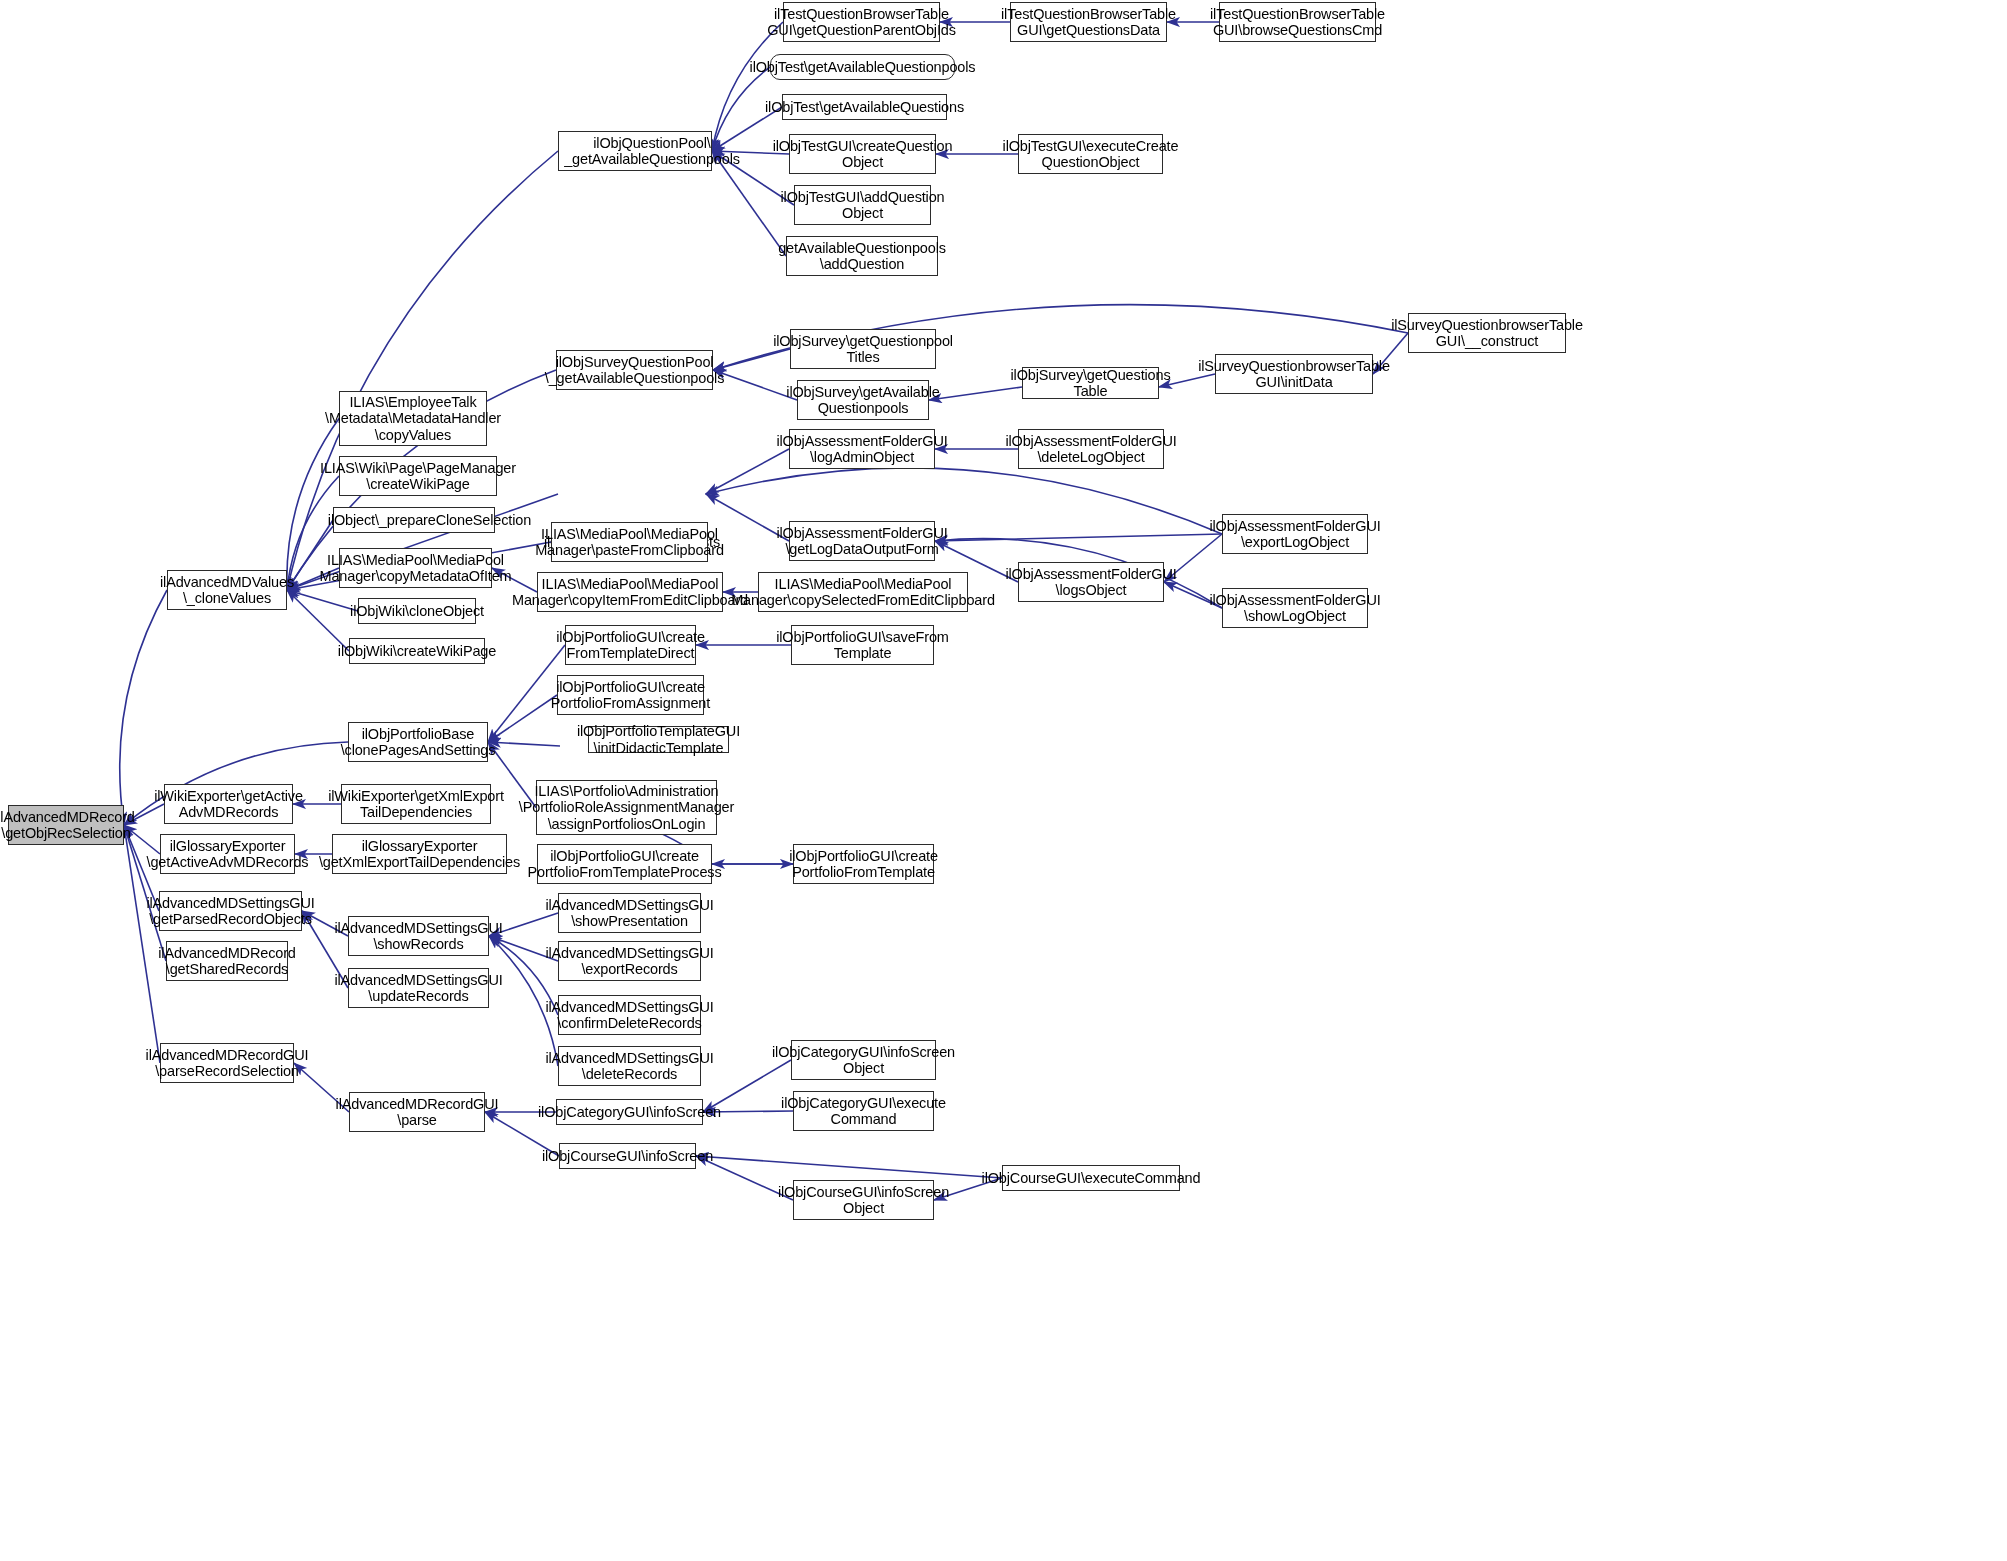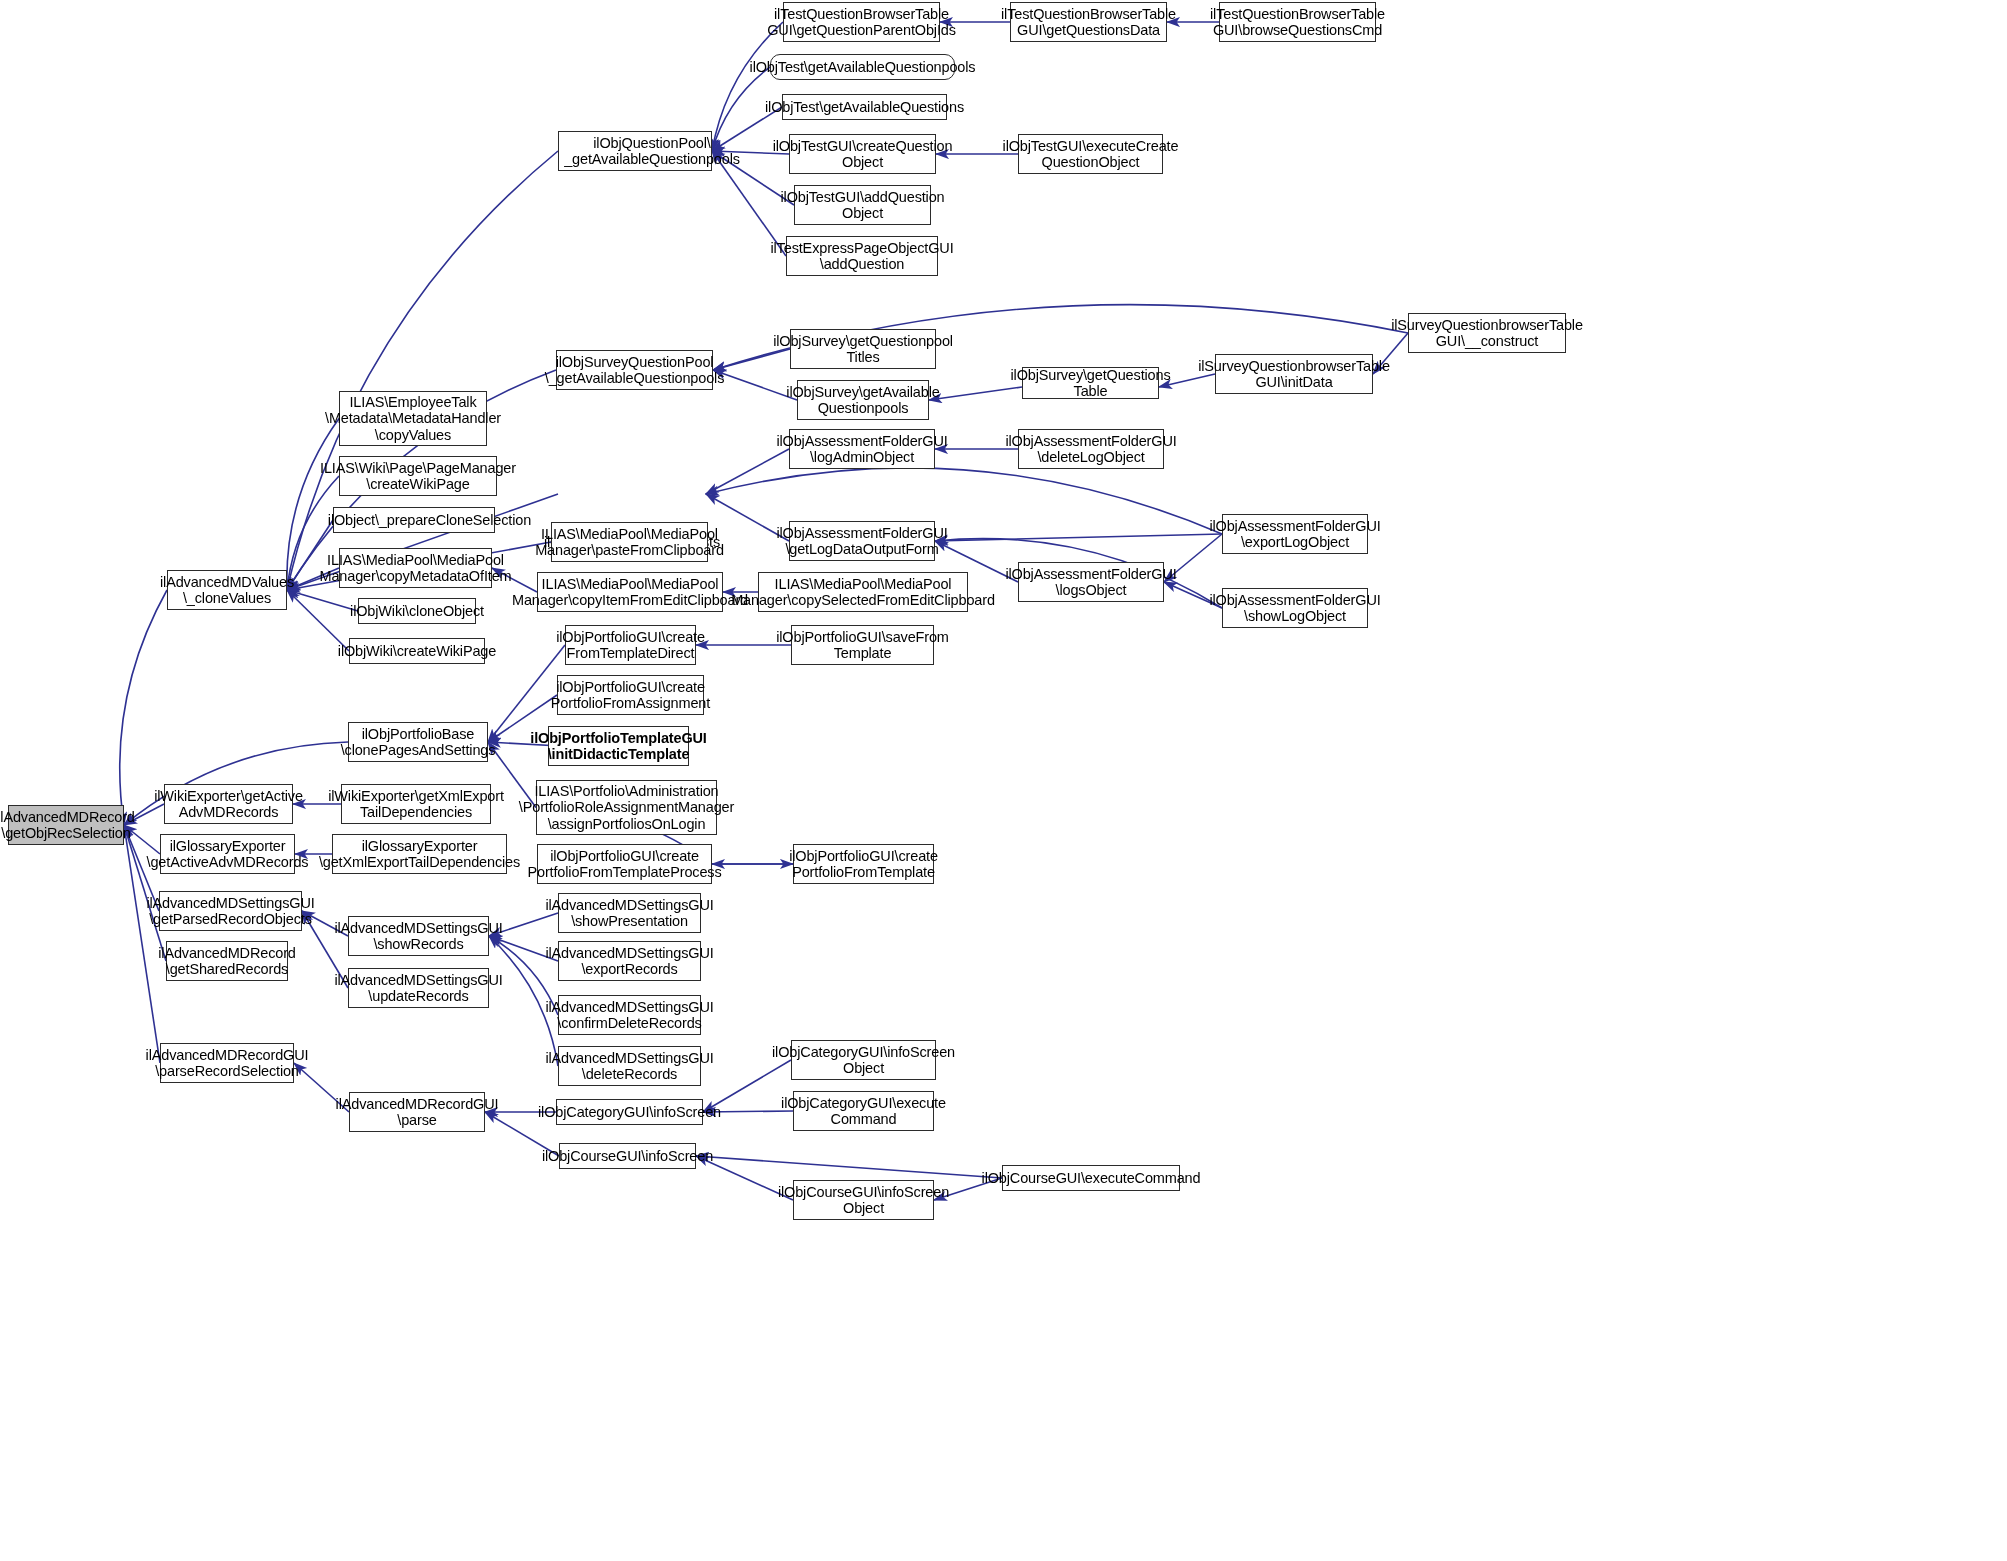--- a/index.html
+++ b/index.html
@@ -144,21 +144,21 @@
       <div class="node" style="left: 558px; top: 131px; width: 154px; height: 40px; padding-left: 37px;">ilObjQuestionPool\
 _getAvailableQuestionpools</div>
       <div class="node" style="left: 783px; top: 2px; width: 157px; height: 40px;">ilTestQuestionBrowserTable
 GUI\getQuestionParentObjIds</div>
       <div class="node" style="left: 770px; top: 54px; width: 185px; height: 26px; border-radius: 10px;">ilObjTest\getAvailableQuestionpools</div>
       <div class="node" style="left: 782px; top: 94px; width: 165px; height: 26px;">ilObjTest\getAvailableQuestions</div>
       <div class="node" style="left: 789px; top: 134px; width: 147px; height: 40px;">ilObjTestGUI\createQuestion
 Object</div>
       <div class="node" style="left: 794px; top: 185px; width: 137px; height: 40px;">ilObjTestGUI\addQuestion
 Object</div>
-      <div class="node" style="left: 786px; top: 236px; width: 152px; height: 40px;">ilTestExpressPageObjectGUI
+      <div class="node" style="left: 786px; top: 236px; width: 152px; height: 40px;">getAvailableQuestionpools
 \addQuestion</div>
       <div class="node" style="left: 1010px; top: 2px; width: 157px; height: 40px;">ilTestQuestionBrowserTable
 GUI\getQuestionsData</div>
       <div class="node" style="left: 1219px; top: 2px; width: 157px; height: 40px;">ilTestQuestionBrowserTable
 GUI\browseQuestionsCmd</div>
       <div class="node" style="left: 1018px; top: 134px; width: 145px; height: 40px;">ilObjTestGUI\executeCreate
 QuestionObject</div>
       <div class="node" style="left: 556px; top: 350px; width: 157px; height: 40px;">ilObjSurveyQuestionPool
 \_getAvailableQuestionpools</div>
       <div class="node" style="left: 790px; top: 329px; width: 146px; height: 40px;">ilObjSurvey\getQuestionpool
@@ -191,21 +191,21 @@
       <div class="node" style="left: 758px; top: 572px; width: 210px; height: 40px;">ILIAS\MediaPool\MediaPool
 Manager\copySelectedFromEditClipboard</div>
       <div class="node" style="left: 348px; top: 722px; width: 140px; height: 40px;">ilObjPortfolioBase
 \clonePagesAndSettings</div>
       <div class="node" style="left: 565px; top: 625px; width: 131px; height: 40px;">ilObjPortfolioGUI\create
 FromTemplateDirect</div>
       <div class="node" style="left: 791px; top: 625px; width: 143px; height: 40px;">ilObjPortfolioGUI\saveFrom
 Template</div>
       <div class="node" style="left: 557px; top: 675px; width: 147px; height: 40px;">ilObjPortfolioGUI\create
 PortfolioFromAssignment</div>
-      <div class="node" style="left: 548px; top: 726px; width: 141px; height: 40px; font-weight: bold;">ilObjPortfolioTemplateGUI
+      <div class="node" style="left: 588px; top: 726px; width: 141px; height: 27px;">ilObjPortfolioTemplateGUI
 \initDidacticTemplate</div>
       <div class="node" style="left: 536px; top: 780px; width: 181px; height: 55px;">ILIAS\Portfolio\Administration
 \PortfolioRoleAssignmentManager
 \assignPortfoliosOnLogin</div>
       <div class="node" style="left: 537px; top: 844px; width: 175px; height: 40px;">ilObjPortfolioGUI\create
 PortfolioFromTemplateProcess</div>
       <div class="node" style="left: 793px; top: 844px; width: 141px; height: 40px;">ilObjPortfolioGUI\create
 PortfolioFromTemplate</div>
       <div class="node" style="left: 164px; top: 784px; width: 129px; height: 40px;">ilWikiExporter\getActive
 AdvMDRecords</div>

